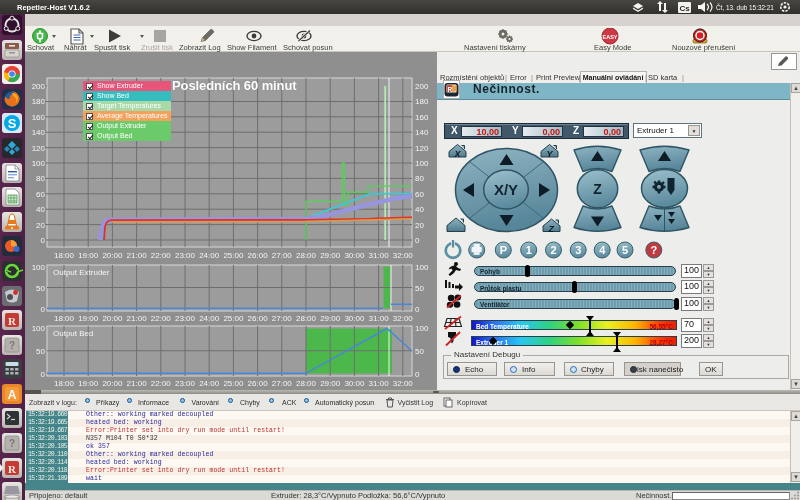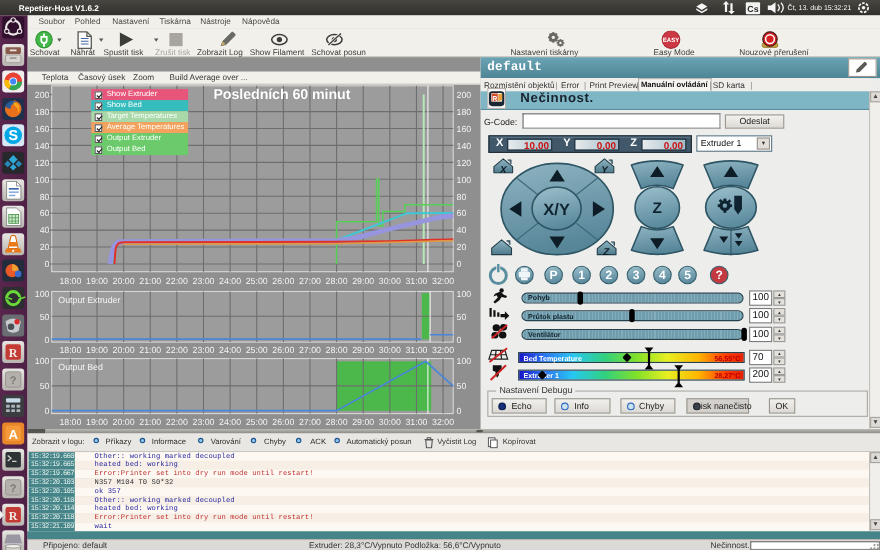--- a/index.html
+++ b/index.html
@@ -13,21 +13,21 @@
 .tlab{position:absolute;top:17px;white-space:nowrap;}
 .tico{position:absolute;top:2px;}
 #launcher{left:0;top:14px;width:25px;height:486px;background:linear-gradient(90deg,#59264e,#4d2044);}
 #chartzone{left:25px;top:52px;width:412px;height:338px;background:#8f8f8f;}
 #tabrow{left:25px;top:52px;width:412px;height:13px;background:#d9d6d0;font-size:7.5px;color:#3a3a36;}
 #subrow{left:25px;top:65px;width:412px;height:12px;background:#f2f0eb;font-size:7.5px;color:#3a3a36;border-bottom:1px solid #cac7c1;}
 #legend{left:83px;top:81px;width:88px;font-size:7px;color:#fff;}
 .lrow{height:10px;line-height:10px;padding-left:14px;position:relative;white-space:nowrap;width:88px;overflow:hidden;}
 .lrow .cb{position:absolute;left:3px;top:1.5px;width:7px;height:7px;background:#fff;border:1px solid #555;}
 .lrow .cb:after{content:"";position:absolute;left:1px;top:1px;width:3.6px;height:1.8px;border-left:1px solid #222;border-bottom:1px solid #222;transform:rotate(-48deg);}
-#bigtitle{left:172px;top:78px;font-size:13px;letter-spacing:-0.1px;font-weight:bold;color:#fff;white-space:nowrap;text-shadow:0 0 1px #777;padding-left:22px;}
+#bigtitle{left:172px;top:78px;font-size:13px;letter-spacing:-0.1px;font-weight:bold;color:#fff;white-space:nowrap;text-shadow:0 0 1px #777;}
 #rpanel{left:437px;top:52px;width:363px;height:338px;background:#ededeb;}
 #rphead{left:437px;top:52px;width:363px;height:19px;background:linear-gradient(#6ba4b4,#4e8596);color:#fff;font-family:"Liberation Mono",monospace;font-weight:bold;font-size:13px;}
 #rptabs{left:437px;top:71px;width:354px;height:12px;background:#f0eeea;font-size:7.5px;color:#333;}
 #rptabs span{position:absolute;top:2px;white-space:nowrap;}
 #rpstatus{left:437px;top:83px;width:354px;height:17px;background:#7fb6c6;border-bottom:1px solid #5a8d9d;}
 #gcode{left:437px;top:100px;width:354px;height:23px;font-size:8px;color:#222;}
 .inp{position:absolute;background:#fff;border:1px solid #888;border-top-color:#666;border-left-color:#666;}
 .btn{position:absolute;background:linear-gradient(#f4f2ee,#dddad5);border:1px solid #9a978f;text-align:center;color:#222;}
 #coordbar{left:444px;top:123px;width:185px;height:16px;background:#41586a;border:1px solid #1c2a34;box-shadow:inset 0 1px 0 #6b8496;}
 .axl{position:absolute;color:#fff;font-weight:bold;font-size:10px;top:1px;}
@@ -54,49 +54,41 @@
 .lh{position:absolute;top:4.5px;white-space:nowrap;}
 .bdot{position:absolute;top:4px;width:5px;height:5px;border-radius:50%;background:#8ec8ec;border:1.5px solid #1c518e;}
 #logrows{left:25px;top:410.5px;width:775px;height:72px;font-family:"Liberation Mono",monospace;font-size:6.5px;}
 .logrow{height:8px;line-height:8.2px;white-space:nowrap;position:relative;}
 .ts{position:absolute;left:1px;top:0;width:42px;background:#45858a;color:#e8f2ec;padding-left:2px;height:8px;font-size:6.5px;letter-spacing:-0.65px;}
 .msg{position:absolute;left:61px;top:0;width:714px;height:8px;letter-spacing:0.08px;}
 .odd{background:#f7efe5;}
 .even{background:#fdf8f1;}
 #tealstrip{left:25px;top:483px;width:775px;height:7px;background:#45858a;}
 #statusbar{left:25px;top:490px;width:775px;height:10px;background:#dcdad6;border-top:1px solid #b8b6b2;font-size:7.5px;color:#333;}
-#statusbar span{position:absolute;top:0px;white-space:nowrap;margin-left:10px;}
+#statusbar span{position:absolute;top:0px;white-space:nowrap;}
 </style></head>
 <body>
 <div id="page">
 <div class="abs" id="titlebar">
       <span class="t">Repetier-Host V1.6.2</span>
 <svg class="abs" style="left:630px;top:0px" width="170" height="14" viewBox="0 0 170 14">
   <path d="M8 3 L13 6 L8 9 L3 6 Z M3 7.5 L8 10.5 L13 7.5 L13 9 L8 12 L3 9 Z" fill="#f5f5f5"></path>
   <path d="M31 4 l3 -3 l3 3 h-2 v7 h-2 v-7 Z" fill="#f5f5f5" transform="translate(-4,0)"></path>
   <path d="M36 10 l3 3 l3 -3 h-2 v-7 h-2 v7 Z" fill="#f5f5f5" transform="translate(-4,0)"></path>
   <rect x="48" y="2" width="13" height="11" rx="1" fill="#f2f2f0"></rect>
   <text x="54.5" y="10.5" font-size="8" font-weight="bold" fill="#2c2b27" text-anchor="middle">Cs</text>
   <path d="M68 5 h3 l4 -3 v10 l-4 -3 h-3 Z" fill="#f5f5f5"></path>
   <path d="M77 4 q3 3 0 6 M80 2.5 q4 4.5 0 9" stroke="#f5f5f5" stroke-width="1.2" fill="none"></path>
   <text x="86" y="9.5" font-size="6.4px" fill="#fbfbfa">Čt, 13. dub 15:32:21</text>
   <g transform="translate(155,7)">
           <circle r="4.2" fill="none" stroke="#f5f5f5" stroke-width="1.6" stroke-dasharray="2.4 1.2"></circle>
           <circle r="1.6" fill="#f5f5f5"></circle>
         </g>
 </svg>
 </div>
-<div class="abs" id="menubar">
-<span style="left:10px">Soubor</span>
-      <span style="left:43px">Pohled</span>
-      <span style="left:77px">Nastavení</span>
-      <span style="left:120px">Tiskárna</span>
-      <span style="left:157px">Nástroje</span>
-      <span style="left:195px">Nápověda</span>
-</div>
 <div class="abs" id="toolbar">
 <svg class="tico" style="left:4px" width="772" height="17" viewBox="0 0 772 17">
   <circle cx="11" cy="8" r="7.5" fill="#45b649" stroke="#2f9433" stroke-width="1"></circle>
   <path d="M11 2.5 v3 M8.5 5.5 v3 a2.5 2.5 0 0 0 5 0 v-3 Z M11 11 v3.5" stroke="#fff" stroke-width="1.6" fill="none"></path>
   <path d="M23 7 l4 0 l-2 3 Z" fill="#555"></path>
   <g transform="translate(40,0)">
           <path d="M2 1 h8 l4 4 v11 h-12 Z" fill="#fdfdfb" stroke="#5a5a55" stroke-width="1.2"></path>
           <path d="M10 1 v4 h4" fill="none" stroke="#5a5a55" stroke-width="1.2"></path>
           <path d="M4.5 7 h7 M4.5 9.5 h7 M4.5 12 h7" stroke="#4466aa" stroke-width="1"></path>
         </g>
@@ -315,26 +307,20 @@
           <rect x="3" y="12" width="14" height="4" rx="1" fill="#c8c5d0"></rect>
         </g>
 
 <g transform="translate(3,481)">
           <path d="M2 1 h14 l-1.5 12 q-0.2 1.5 -1.7 1.5 h-7.6 q-1.5 0 -1.7 -1.5 Z" fill="#d8d5d0" stroke="#8a8781" stroke-width="0.8"></path>
           <ellipse cx="9" cy="1.6" rx="7.2" ry="1.6" fill="#efeeea" stroke="#8a8781" stroke-width="0.7"></ellipse>
         </g>
 </svg>
 </div>
 <div class="abs" id="chartzone"></div>
-<div class="abs" id="subrow">
-<span style="position:absolute;left:13px;top:1px">Teplota</span>
-<span style="position:absolute;left:46px;top:1px">Časový úsek</span>
-<span style="position:absolute;left:96px;top:1px">Zoom</span>
-<span style="position:absolute;left:129px;top:1px">Build Average over ...</span>
-</div>
 <svg class="abs" style="left:25px;top:77px" width="412" height="313" viewBox="0 0 412 313">
 <g font-family="Liberation Sans" font-size="8" fill="#f4f4f4">
 
 <rect x="22" y="1" width="365" height="169" fill="#9c9c9c" stroke="#d8d8d8" stroke-width="1"></rect>
 <g stroke="#6e6e6e" stroke-width="1">
 <path d="M22 24.5 h365 M22 39.8 h365 M22 55.2 h365 M22 70.6 h365 M22 86 h365 M22 101.4 h365 M22 116.8 h365 M22 132.2 h365 M22 147.6 h365 M22 163 h365"></path>
 <path d="M18.5 24.5 h3.5 M18.5 39.8 h3.5 M18.5 55.2 h3.5 M18.5 70.6 h3.5 M18.5 86 h3.5 M18.5 101.4 h3.5 M18.5 116.8 h3.5 M18.5 132.2 h3.5 M18.5 147.6 h3.5 M18.5 163 h3.5 M18.5 9 h3.5"></path>
 <path d="M39 1 v169 M63.2 1 v169 M87.4 1 v169 M111.6 1 v169 M135.8 1 v169 M160 1 v169 M184.2 1 v169 M208.4 1 v169 M232.6 1 v169 M256.8 1 v169 M281 1 v169 M305.2 1 v169 M329.4 1 v169 M353.6 1 v169 M377.8 1 v169"></path>
 </g>
 
@@ -470,23 +456,20 @@
 <div class="abs" id="bigtitle">Posledních 60 minut</div>
 <div class="abs" id="legend">
 <div class="lrow" style="background:#e8557a"><span class="cb"></span>Show Extruder</div>
 <div class="lrow" style="background:#35bdbd"><span class="cb"></span>Show Bed</div>
 <div class="lrow" style="background:#a9d8a9"><span class="cb"></span>Target Temperatures</div>
 <div class="lrow" style="background:#f2a25c"><span class="cb"></span>Average Temperatures</div>
 <div class="lrow" style="background:#6bcb6b"><span class="cb"></span>Output Extruder</div>
 <div class="lrow" style="background:#6bcb6b"><span class="cb"></span>Output Bed</div>
 </div>
 <div class="abs" id="rpanel"></div>
-<div class="abs" id="rphead">
-      <span style="position:absolute;left:6px;top:3px;letter-spacing:0.2px;font-size:11.5px;">default</span>
-    </div>
 <div class="abs btn" style="left:771px;top:53px;width:26px;height:17px;background:#fff;">
 <svg width="24" height="15" viewBox="0 0 24 15">
         <path d="M6 12 l1 -3 l6.5 -6.5 q0.6 -0.6 1.5 0.1 l0.8 0.8 q0.8 0.8 0.2 1.5 L9.5 11.5 Z" fill="#5a5a55"></path>
       </svg>
 </div>
 <div class="abs" id="rptabs">
 <span style="left:3px">Rozmístění objektů</span>
       <span style="left:68px;color:#888">|</span>
       <span style="left:73px">Error</span>
       <span style="left:94px;color:#888">|</span>
@@ -501,25 +484,20 @@
 <div class="abs" style="left:443px;top:80px;width:17px;height:19px;background:#fff;border:1px solid #b0ada8;">
 <svg width="15" height="17" viewBox="0 0 15 17">
         <rect x="0.5" y="2" width="14" height="13.5" rx="3" fill="#1b2733"></rect>
         <rect x="2.5" y="3.5" width="10" height="8" rx="1" fill="#f4f1ec"></rect>
         <rect x="3" y="4" width="5.5" height="7" fill="#d14a2a"></rect>
         <text x="5.8" y="10.5" text-anchor="middle" font-size="6.5" font-weight="bold" fill="#fff" font-family="Liberation Sans">R</text>
         <path d="M9 4.5 h3.5 v5.5 l-3.5 1 Z" fill="#e8a03a"></path>
       </svg>
 </div>
 <div class="abs" style="left:473px;top:82px;font-size:12px;font-weight:bold;letter-spacing:0.55px;color:#18222c;font-family:'Liberation Sans',sans-serif;">Nečinnost.</div>
-<div class="abs" id="gcode">
-<span style="position:absolute;left:3px;top:7px;">G-Code:</span>
-<span class="inp" style="left:38px;top:3px;width:180px;height:14px;"></span>
-<span class="btn" style="left:222px;top:4px;width:54px;height:13px;font-size:8px;line-height:12px;">Odeslat</span>
-</div>
 <div class="abs" id="coordbar">
 <span class="axl" style="left:6px">X</span>
       <span class="axv" style="left:16px;width:41px;">10,00</span>
 <span class="axl" style="left:67px">Y</span>
       <span class="axv" style="left:77px;width:41px;">0,00</span>
 <span class="axl" style="left:128px">Z</span>
       <span class="axv" style="left:138px;width:41px;">0,00</span>
 </div>
 <div class="abs" id="extsel">
       <span style="position:absolute;left:3px;top:2px;">Extruder 1</span>

